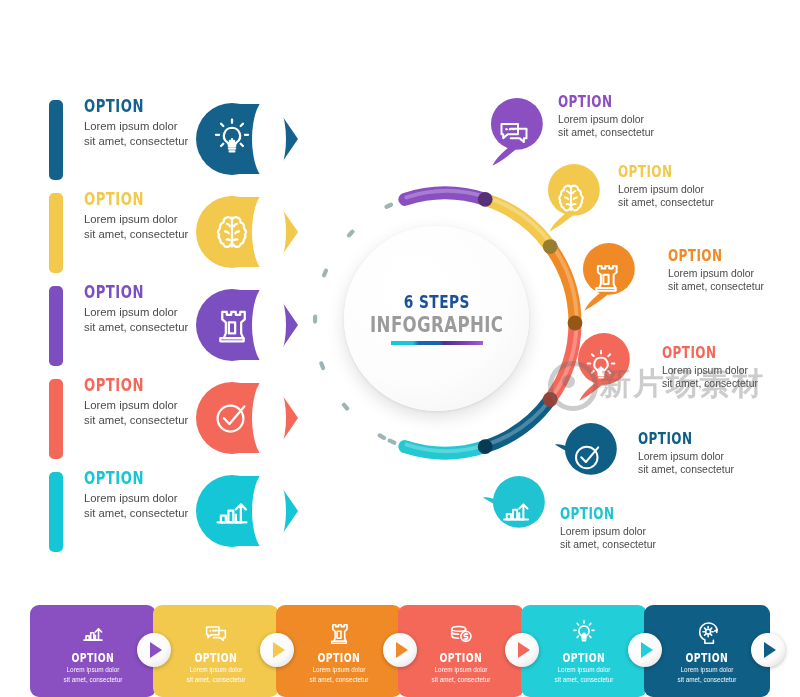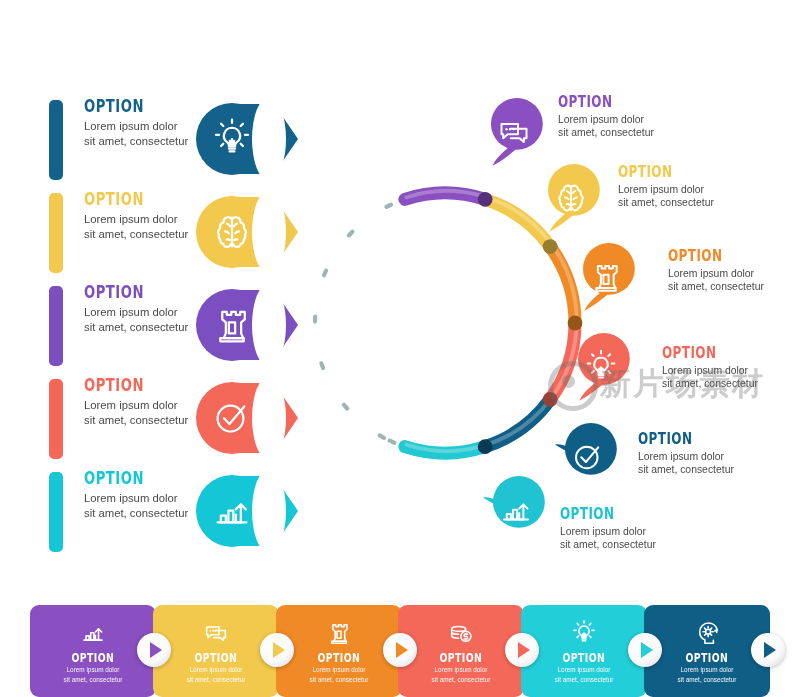--- a/index.html
+++ b/index.html
@@ -243,20 +243,25 @@
         <path d="M 250.17 221.41 A 130 130 0 0 1 185.17 268.64" fill="none" stroke="#ffffff" stroke-opacity=".26" stroke-width="4" stroke-linecap="round" transform="translate(1.6,-2.0)"></path>
         <path d="M 185.17 268.64 A 130 130 0 0 1 104.83 268.64" fill="none" stroke="#22c8d2" stroke-width="13" stroke-linecap="round"></path>
         <path d="M 185.17 268.64 A 130 130 0 0 1 104.83 268.64" fill="none" stroke="#ffffff" stroke-opacity=".26" stroke-width="4" stroke-linecap="round" transform="translate(1.6,-2.0)"></path>
         <circle cx="185.17" cy="21.36" r="7.4" fill="rgb(86,49,119)"></circle>
         <circle cx="250.17" cy="68.59" r="7.4" fill="rgb(150,125,47)"></circle>
         <circle cx="275.00" cy="145.00" r="7.4" fill="rgb(149,86,24)"></circle>
         <circle cx="250.17" cy="221.41" r="7.4" fill="rgb(151,64,56)"></circle>
         <circle cx="185.17" cy="268.64" r="7.4" fill="rgb(9,58,83)"></circle>
       </svg>
 
+    <div class="hub">
+      <div class="hub-steps">6 STEPS</div>
+      <div class="hub-info">INFOGRAPHIC</div>
+      <div class="hub-line"></div>
+    </div>
   </div>
 
   <div class="right-col" id="rightCol">
       <div class="rcall" style="left: 0px; top: 0px;">
         <div class="bub" style="left:18px;top:50px;">
           <svg viewBox="-16 0 96 100">
             <circle cx="36" cy="36" r="36" fill="#8a4fc0"></circle>
             <path d="M 30 64 C 18 74, 8 82, 2 94 C 14 88, 24 80, 34 72 Z" fill="#8a4fc0"></path>
           </svg>
           <div class="bico">

